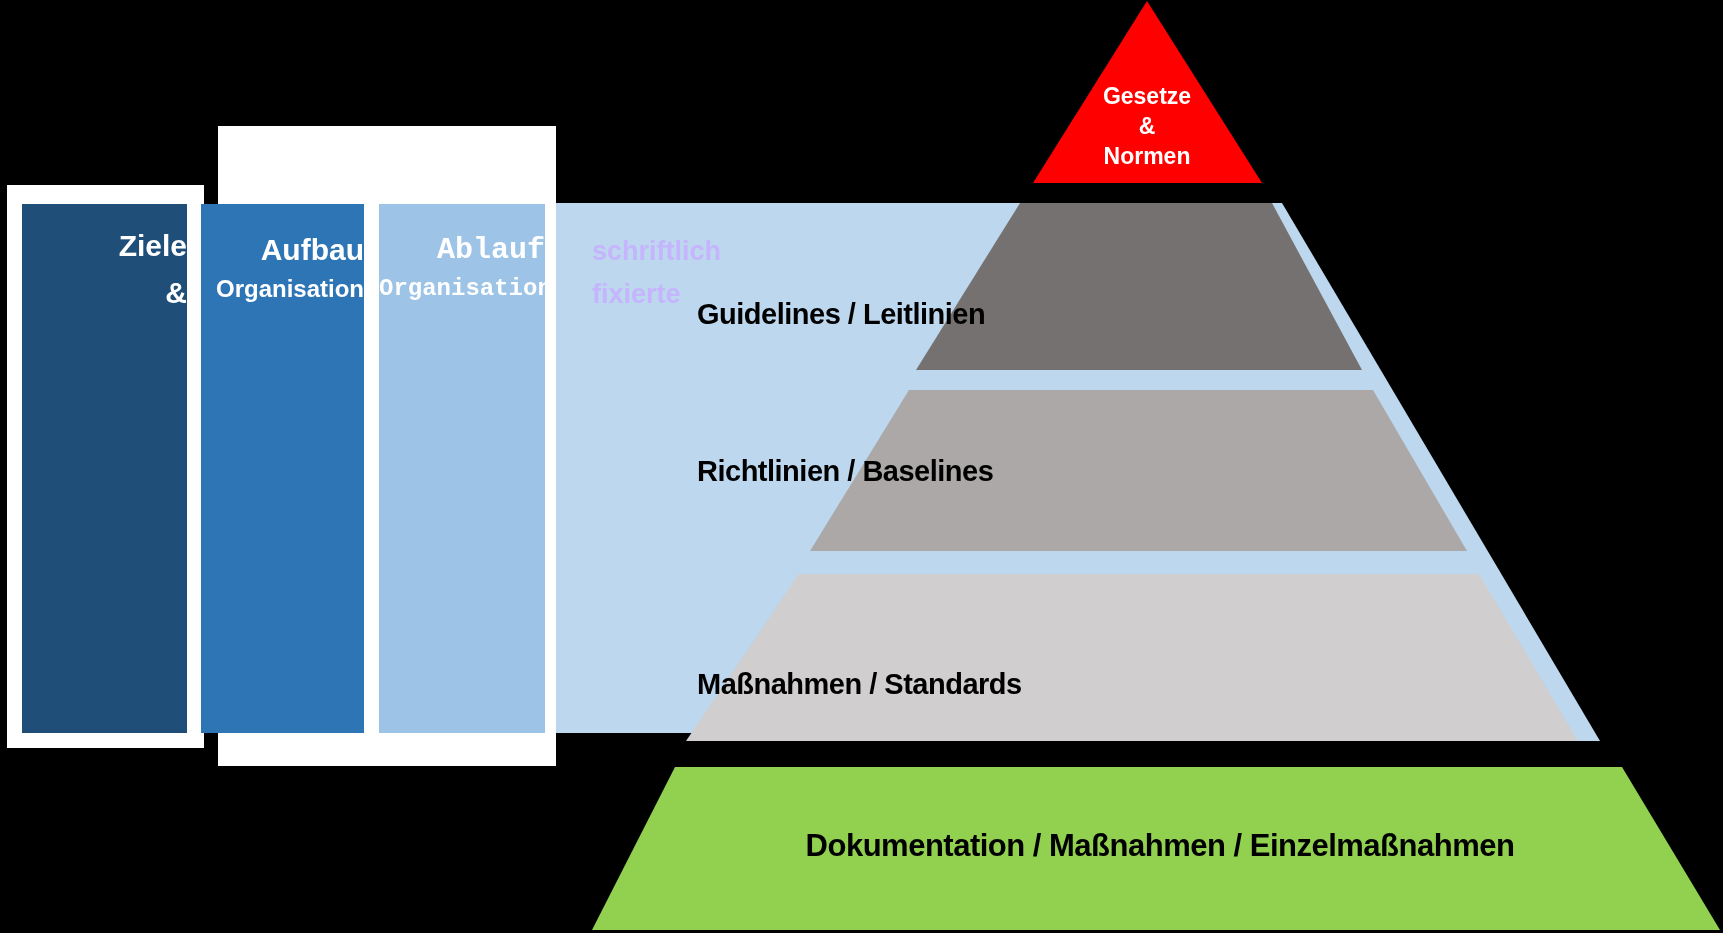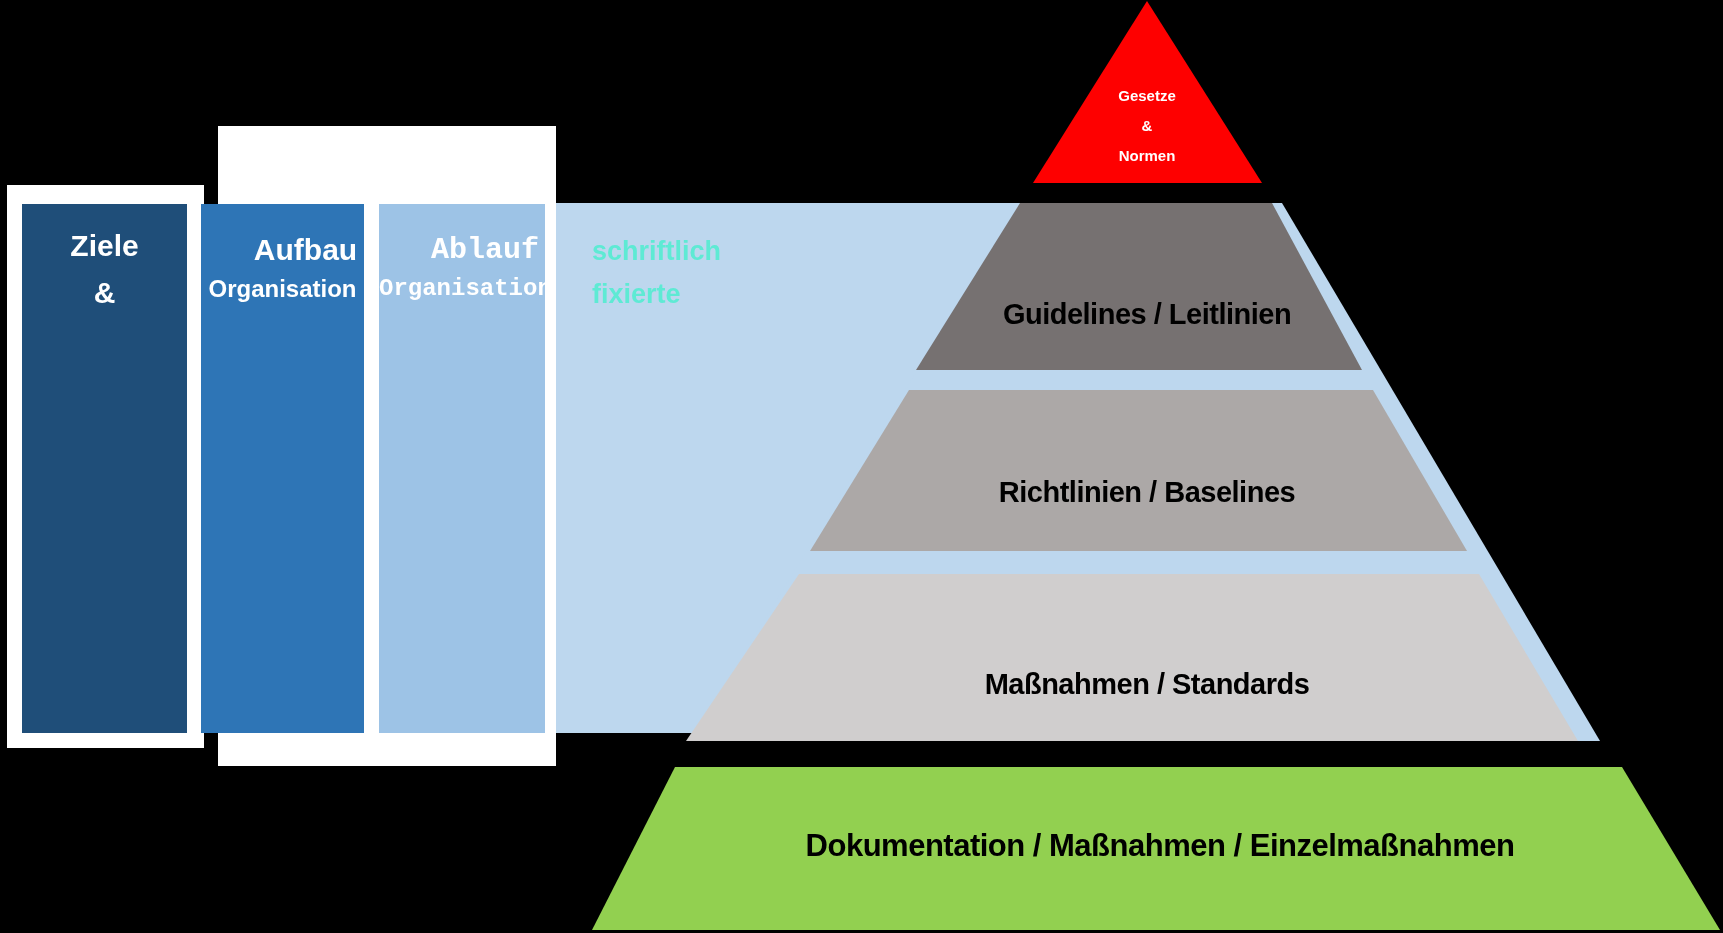--- a/index.html
+++ b/index.html
@@ -13,31 +13,31 @@
   #box2{left:218px;top:126px;width:338px;height:640px;background:#fff;}
   
   #col1{left:22px;top:204px;width:165px;height:529px;background:#1F4E79;}
   #col2{left:201px;top:204px;width:163px;height:529px;background:#2E75B6;}
   #col3{left:379px;top:204px;width:166px;height:529px;background:#9DC3E6;}
   
   #written-order-block{left:556px;top:203px;width:464px;height:530px;background:#BDD7EE;}
   
   #pyr{left:0;top:0;width:1723px;height:933px;}
   
-  .whitetxt{color:#fff;text-align:center;}
+  .whitetxt{color:#fff;text-align:right;}
   #col1-text{left:22px;top:222px;width:165px;font-size:30px;line-height:47px;}
   #col2-text{left:201px;top:228px;width:163px;}
   #col3-text{left:379px;top:228px;width:166px;font-family:Liberation Mono, monospace;}
   .org-title{font-size:30px;line-height:44px;padding-left:46px;}
   .org-sub{font-size:24px;line-height:34px;}
-  #written-order-text{left:592px;top:230px;width:340px;text-align:left;font-size:27px;line-height:43px;color:#5eead4;}
-  #apex-text{left:1017px;top:81px;width:260px;font-size:15px;line-height:30px;color:#fff;text-align:center;}
-  .band-label{width:900px;left:697px;color:#000;text-align:center;font-size:29px;letter-spacing:-0.5px;}
+  #written-order-text{left:592px;top:230px;width:340px;text-align:left;font-size:27px;line-height:43px;color:#c4b5fd;}
+  #apex-text{left:1017px;top:81px;width:260px;font-size:23px;line-height:30px;color:#fff;text-align:center;}
+  .band-label{width:900px;left:697px;color:#000;text-align:left;font-size:29px;letter-spacing:-0.5px;}
   #band1-label{top:298px;}
-  #band2-label{top:476px;}
+  #band2-label{top:455px;}
   #band3-label{top:668px;}
   #base-label{left:660px;top:828px;width:1000px;color:#000;text-align:center;font-size:31px;letter-spacing:-0.5px;}
 </style>
 </head>
 <body>
 
 <div id="stage">
 
   <div class="abs" id="box1"></div>
   <div class="abs" id="box2"></div>

